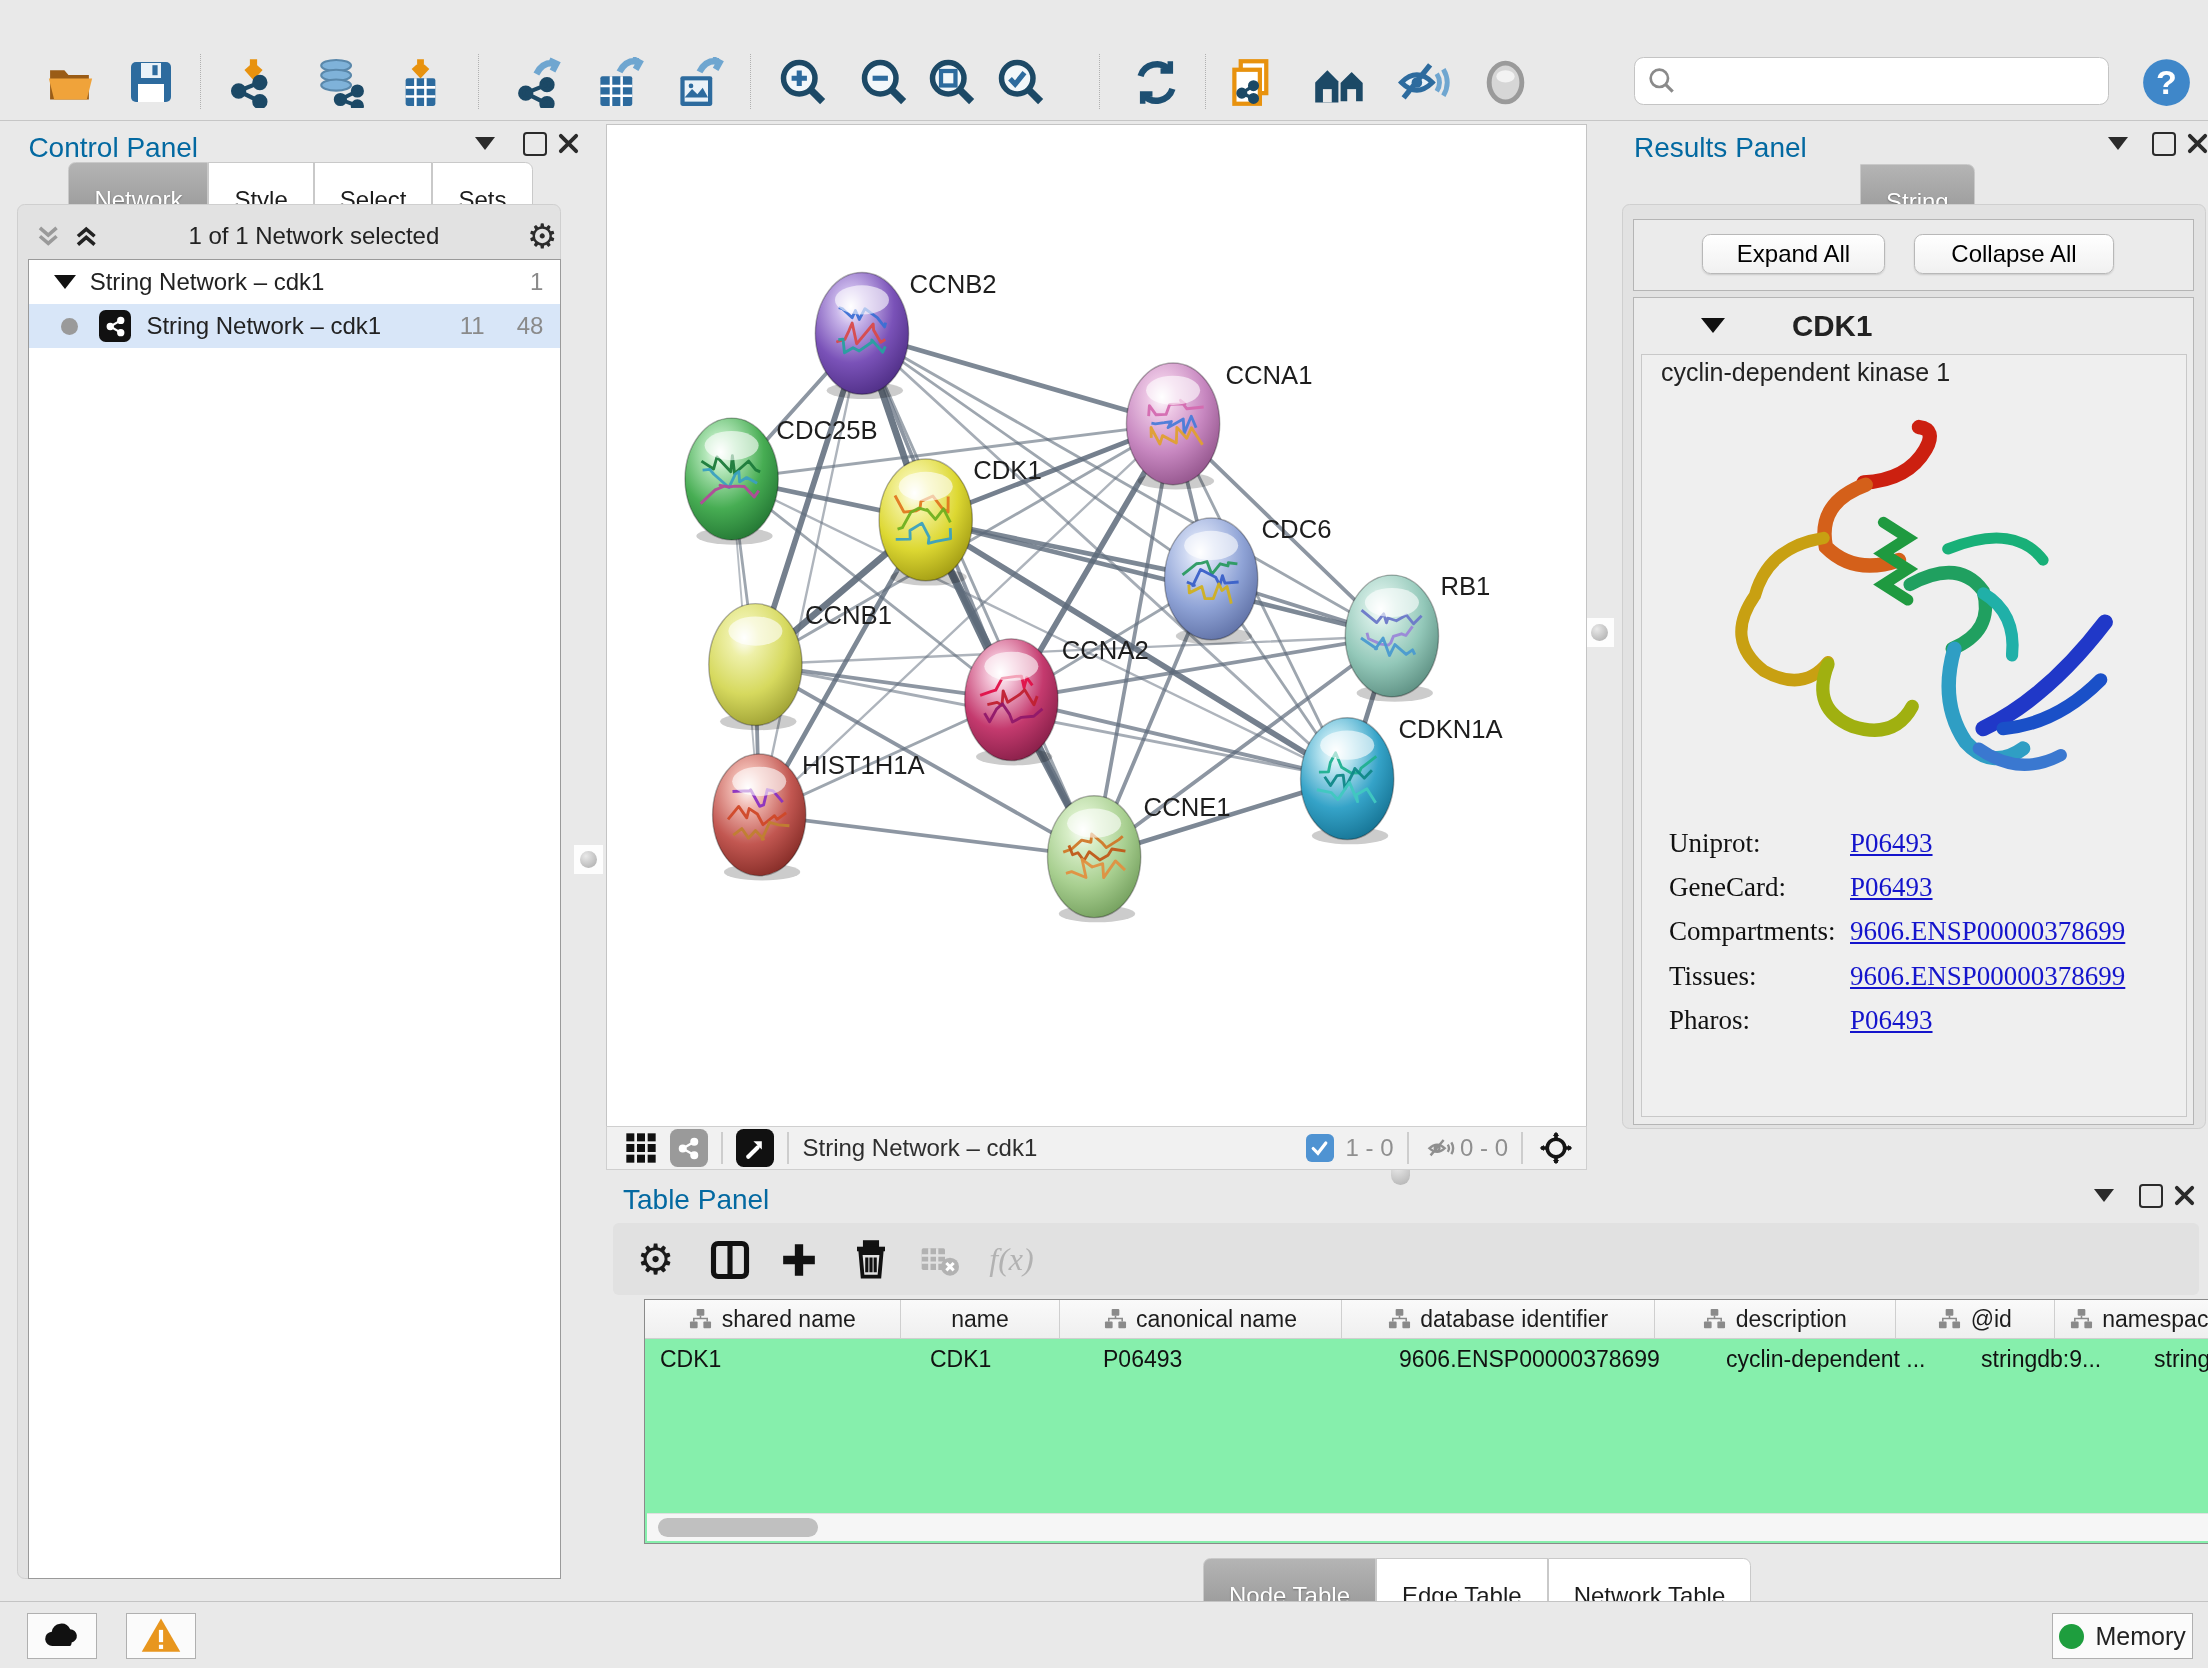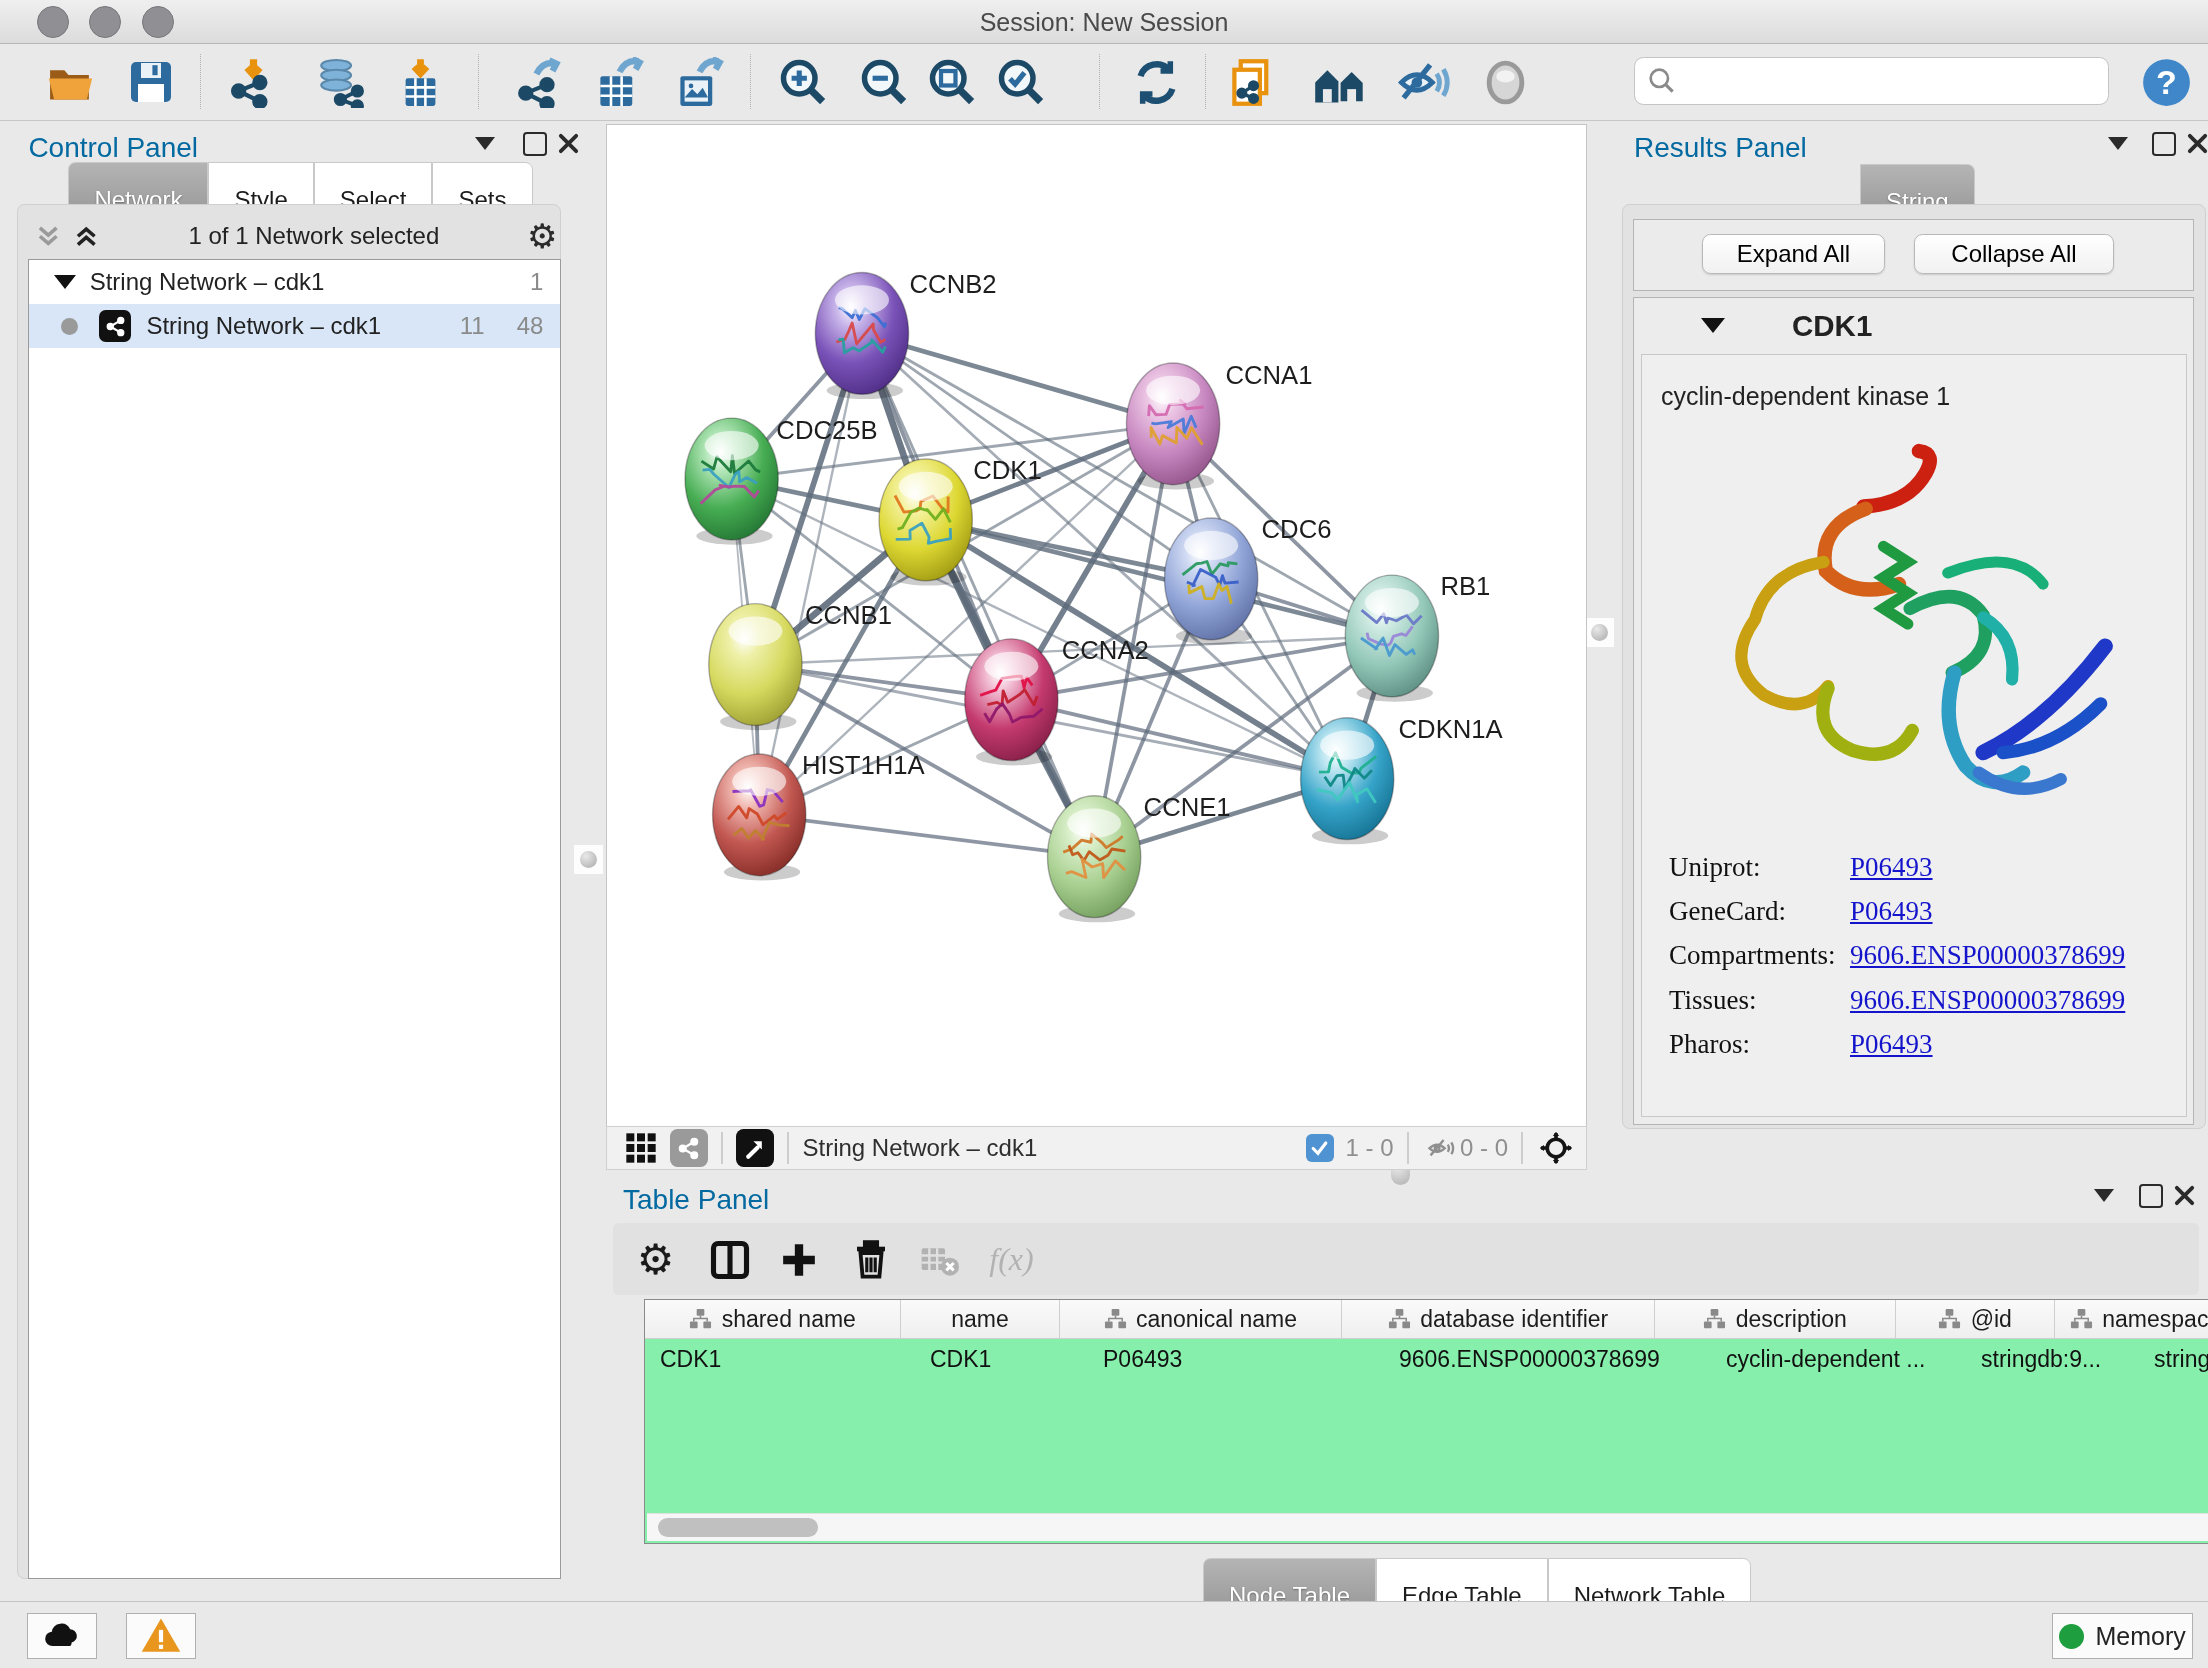--- a/index.html
+++ b/index.html
@@ -75,26 +75,20 @@
   .grip{position:absolute;width:28.5px;height:28.5px;background:#fdfdfd;display:flex;align-items:center;justify-content:center;}
   .grip i{width:17px;height:17px;border-radius:50%;background:radial-gradient(circle at 35% 30%,#e9e9e9,#a8a8a8);display:block;}
   .grip-oval{position:absolute;width:19px;height:25px;border-radius:9.5px;background:radial-gradient(circle at 35% 30%,#e8e8e8,#b0b0b0);}
   .fx{font-family:"Liberation Serif",serif;font-style:italic;font-size:32px;color:#b2b2b2;}
 </style>
 </head>
 <body>
 
 <div id="app">
 
-  <div class="abs titlebar">
-    <div class="abs tl" style="left:37px"></div>
-    <div class="abs tl" style="left:89px"></div>
-    <div class="abs tl" style="left:142px"></div>
-    <div class="abs title-text">Session: New Session</div>
-  </div>
 
   <div class="abs toolbar">
     <div class="tb-btn" style="left:42px">
       <svg width="49" height="49" viewBox="0 0 24 24">
           <path d="M2,6 h7 l2,2.3 h10 v12 H2 z" fill="#9a5c16"></path>
           <path d="M1.4,10 h21.2 l-2.6,10.3 H4 z" fill="#f0a33a"></path>
         </svg>
     </div>
     <div class="tb-btn" style="left:122px">
       <svg width="48" height="48" viewBox="0 0 24 24">
@@ -608,21 +602,21 @@
   <button class="rp-btn" style="left:1702px;top:234px;width:183px">Expand All</button>
   <button class="rp-btn" style="left:1914px;top:234px;width:200px">Collapse All</button>
 
   <div class="abs rp-section">
     <div style="display:flex;align-items:center;height:55px">
       <span style="width:0;height:0;border-left:12.4px solid transparent;border-right:12.4px solid transparent;border-top:15px solid #111;margin:0 0 0 67px"></span>
       <span style="font-size:29.5px;font-weight:bold;margin-left:67px">CDK1</span>
     </div>
   </div>
   <div class="abs rp-inner">
-    <div style="font-size:25px;margin:27px 0 0 19px">cyclin-dependent kinase 1</div>
+    <div style="font-size:25px;margin:3px 0 0 19px">cyclin-dependent kinase 1</div>
 
     <svg width="457" height="399" viewBox="0 0 400 360" style="display:block;margin:28.5px auto 0" fill="none" stroke-linecap="round">
       <path d="M210,30 q10,-18 -6,-20 M210,30 q-16,28 -56,30" stroke="#cc2010" stroke-width="13"></path>
       <path d="M156,62 q-44,16 -36,56 q26,26 66,12" stroke="#d4601a" stroke-width="13"></path>
       <path d="M118,110 q-50,8 -62,52 q-28,40 8,68 q36,20 58,-8" stroke="#c8a012" stroke-width="11"></path>
       <path d="M122,224 q-16,40 22,56 q38,12 54,-18" stroke="#a0b010" stroke-width="12"></path>
       <path d="M172,96 l22,14 -22,14 22,14 -22,14 22,14" stroke="#1f9a40" stroke-width="10"></path>
       <path d="M196,152 q44,-24 66,6 q10,36 -28,52" stroke="#20a060" stroke-width="12"></path>
       <path d="M230,120 q60,-24 86,10" stroke="#18b078" stroke-width="10"></path>
       <path d="M236,210 q-14,48 10,84 q24,26 52,6" stroke="#2f9ec4" stroke-width="13"></path>

